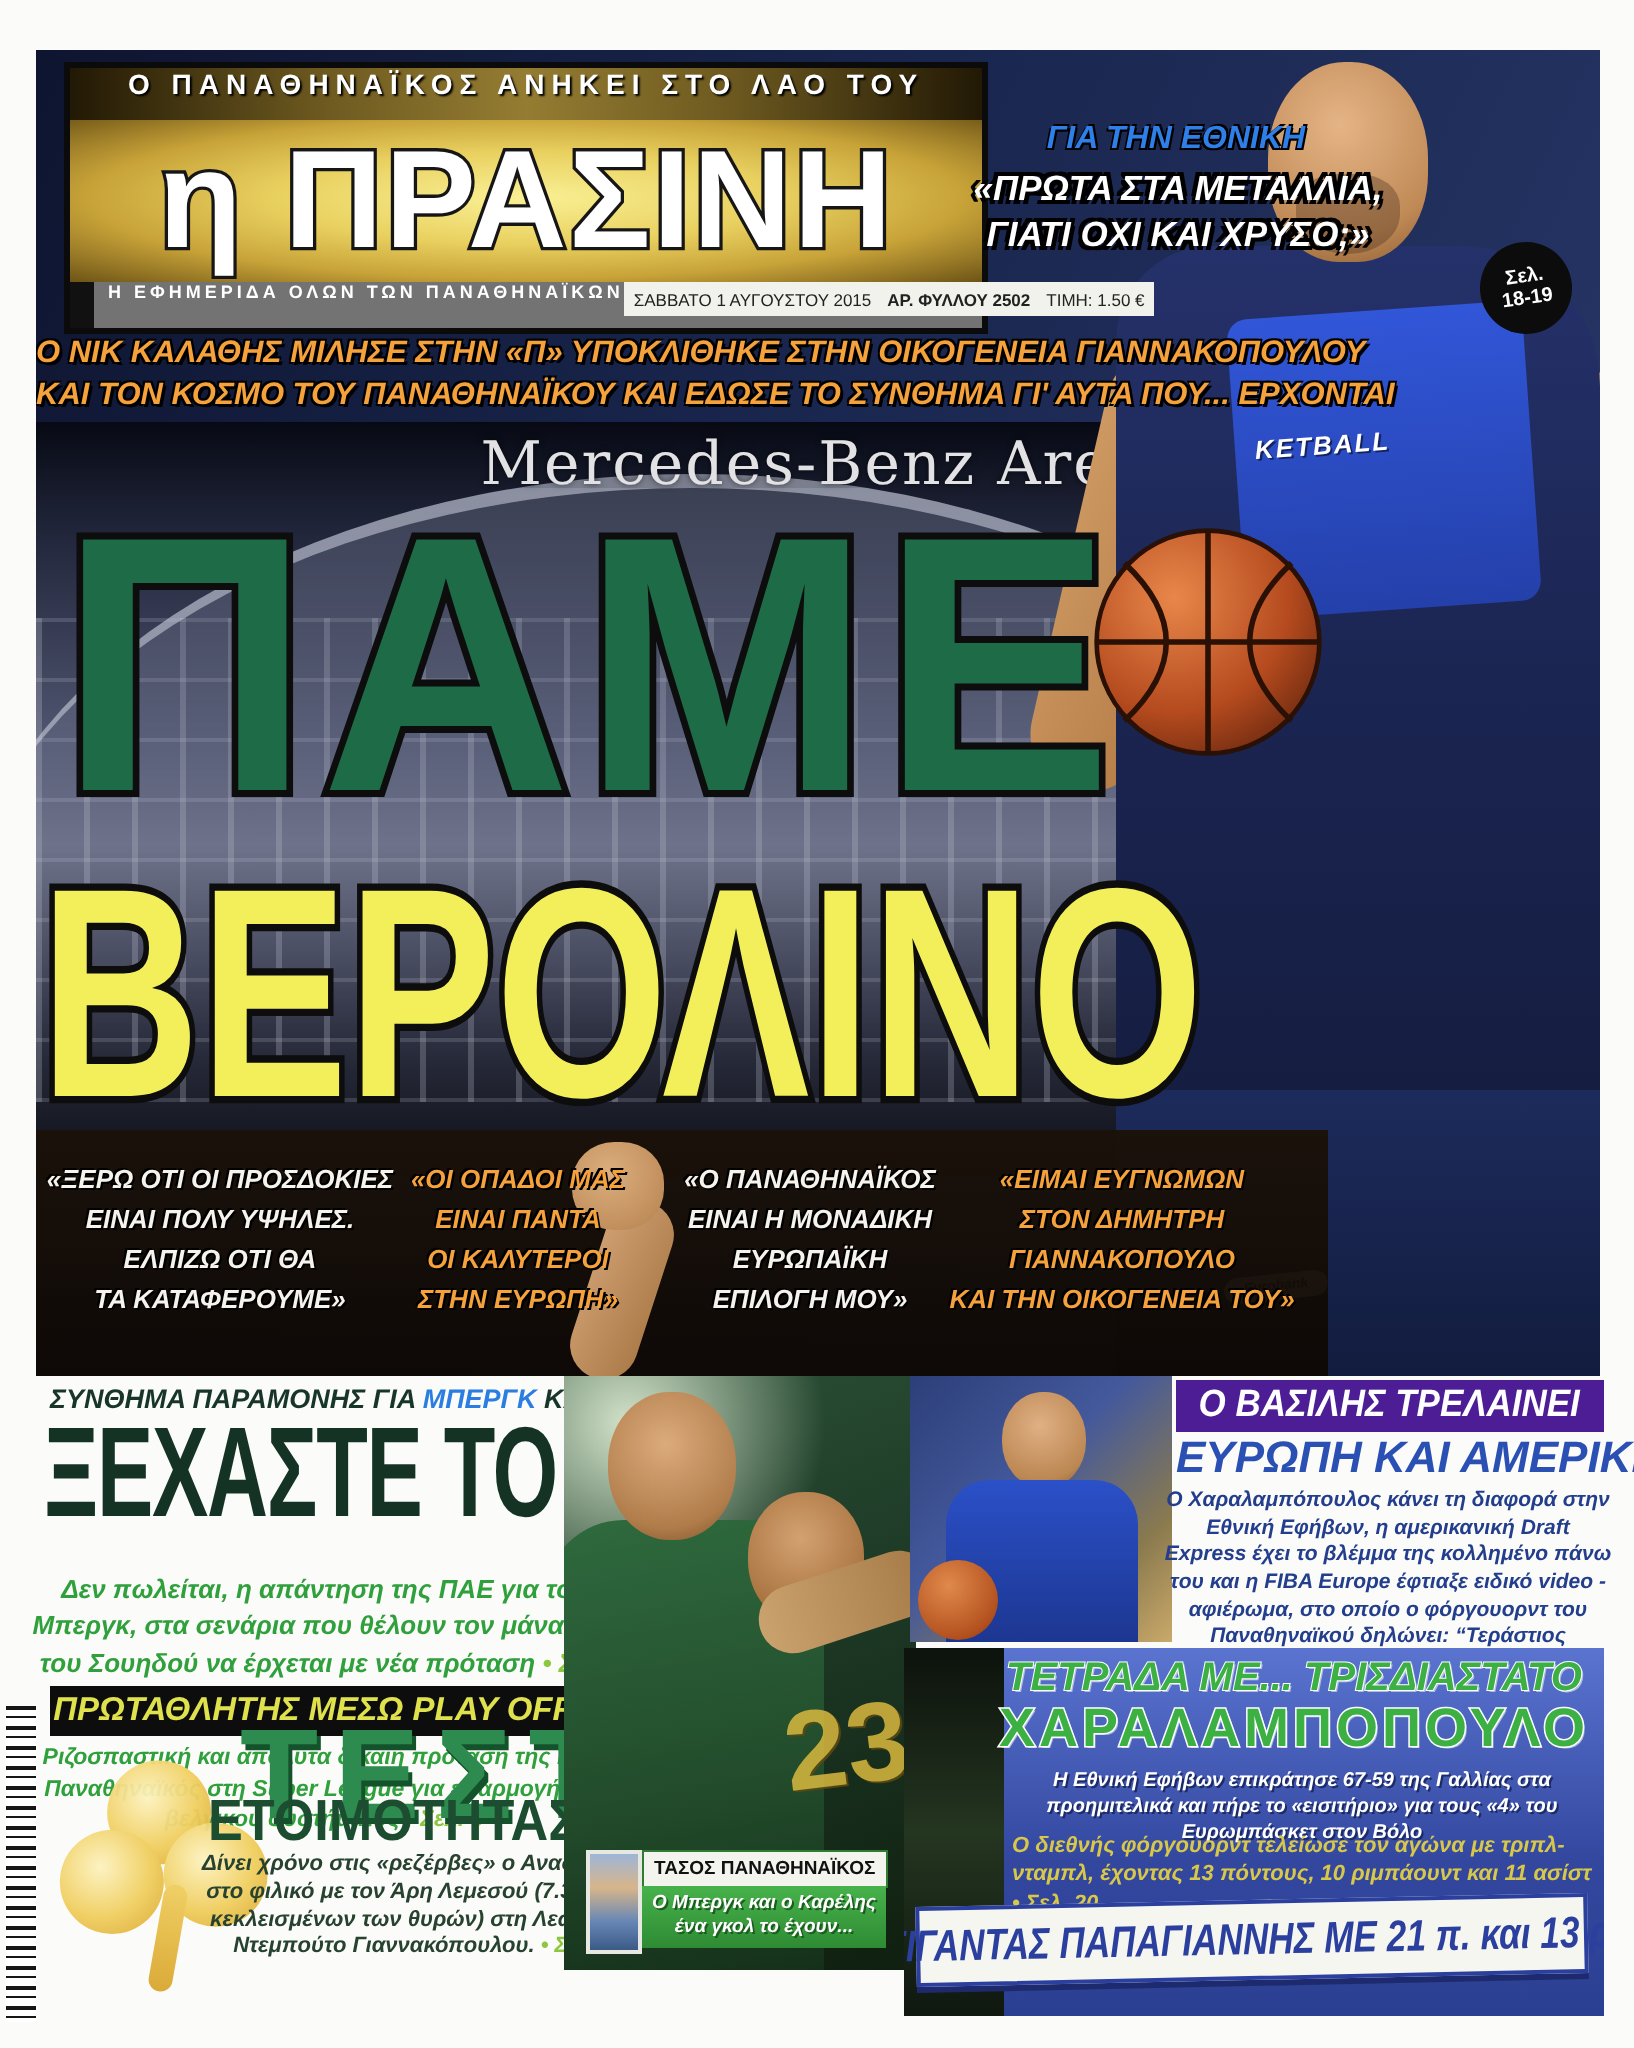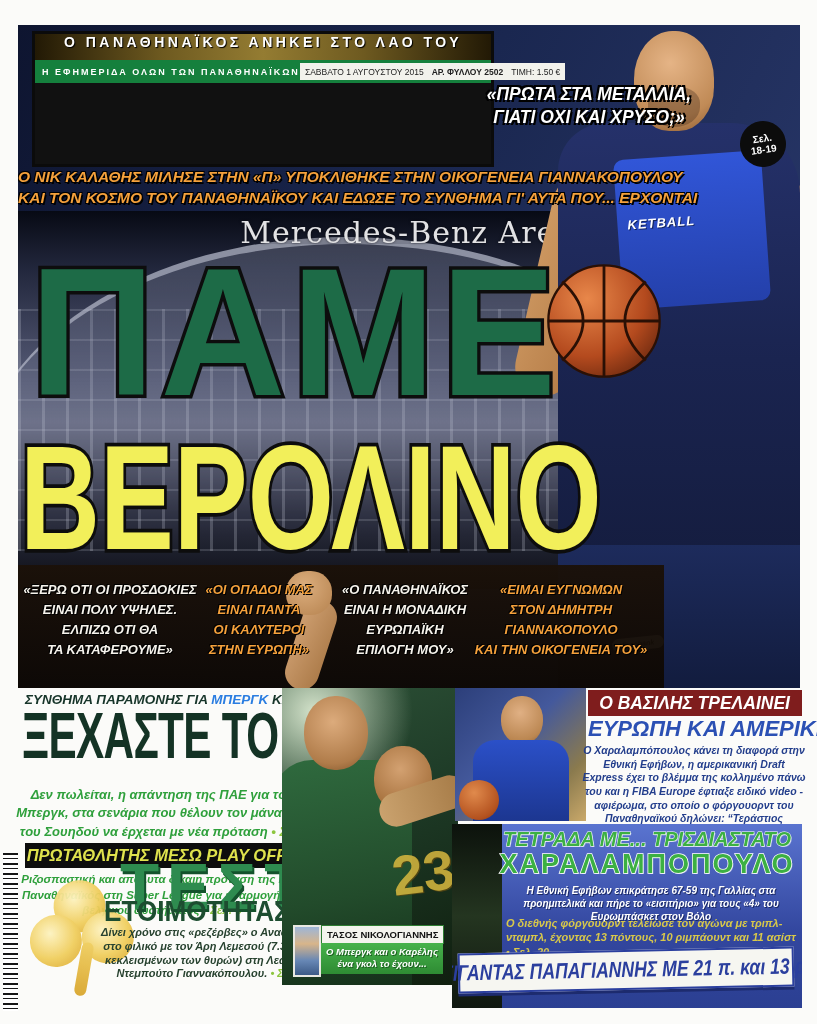--- a/index.html
+++ b/index.html
@@ -33,21 +33,21 @@
 
   
   .mast{position:absolute;left:14px;top:6px;width:462px;height:136px;border:3px solid #0b0b0b;background:#111;box-sizing:border-box;}
   .m-top{height:26px;display:flex;align-items:flex-start;justify-content:center;
     background:linear-gradient(90deg,#221905 0%,#6e5a20 28%,#947c32 50%,#6e5a20 72%,#221905 100%);}
   .m-top span{color:#fff;font-weight:bold;font-size:14px;letter-spacing:3.5px;text-shadow:1px 1px 1px #000;white-space:nowrap;}
   .m-main{height:81px;display:flex;align-items:center;justify-content:center;overflow:hidden;
     background:radial-gradient(ellipse at 50% 48%,#f9f095 0%,#e9d160 38%,#c7a238 68%,#6d5416 100%);}
   .m-title{color:#fff;font-weight:900;font-size:62px;line-height:1;white-space:nowrap;
     -webkit-text-stroke:3px #161616;paint-order:stroke fill;transform:scale(1.1,1.12);letter-spacing:1px;}
-  .m-strip{height:23px;background:#15803d;display:flex;align-items:center;}
+  .m-strip{height:23px;background:#737373;display:flex;margin-left:12px;}
   .m-sub{color:#fff;font-size:9px;font-weight:bold;letter-spacing:2px;padding-left:7px;white-space:nowrap;}
   .m-chips{margin-left:auto;margin-right:2px;height:17px;background:#f2f2ec;display:flex;align-items:center;
     font-size:8.5px;color:#222;padding:0 5px;gap:8px;white-space:nowrap;}
   .m-chip-issue{font-weight:bold;}
 
   
   .nat-k{position:absolute;left:470px;top:36px;width:200px;text-align:center;color:#2f7fe8;
     font-weight:900;font-style:italic;font-size:16px;text-shadow:1px 1px 0 #000,-1px 1px 0 #000,1px -1px 0 #000;}
   .nat-q{position:absolute;left:440px;top:58px;width:262px;text-align:center;color:#fff;white-space:pre-line;
     font-weight:900;font-style:italic;font-size:17.5px;line-height:1.3;
@@ -145,21 +145,21 @@
 
   
   .vphoto{position:absolute;left:455px;top:688px;width:131px;height:133px;overflow:hidden;
     background:linear-gradient(135deg,#2c3f7a 0%,#44599c 42%,#8a7a4e 76%,#caa96a 100%);}
   .vp-head{position:absolute;left:46px;top:8px;width:42px;height:48px;border-radius:48%;
     background:radial-gradient(circle at 45% 35%,#e0b084,#bb8752 70%,#8a5c30);}
   .vp-jersey{position:absolute;left:18px;top:52px;width:96px;height:82px;border-radius:22px 22px 0 0;
     background:linear-gradient(180deg,#2b50c8,#1c3690);}
   .vp-ball{position:absolute;left:4px;top:92px;width:40px;height:40px;border-radius:50%;
     background:radial-gradient(circle at 38% 32%,#e08a4c,#b4521f 70%,#7c3210);}
-  .vas-bar{position:absolute;left:588px;top:690px;width:214px;height:26px;background:#7f1d1d;
+  .vas-bar{position:absolute;left:588px;top:690px;width:214px;height:26px;background:#4c1d95;
     display:flex;align-items:center;justify-content:center;}
   .vas-bar span{color:#fff;font-weight:900;font-style:italic;font-size:19px;white-space:nowrap;transform:scaleX(0.92);}
   .vas-h2{position:absolute;left:588px;top:716px;width:214px;text-align:center;color:#2b50b4;
     font-weight:900;font-style:italic;font-size:22px;white-space:nowrap;}
   .vas-body{position:absolute;left:582px;top:744px;width:224px;text-align:center;
     font-weight:bold;font-style:italic;font-size:10.5px;line-height:1.3;color:#233e8c;}
   .ref-red{color:#c1272d;}
 
   
   .bpanel{position:absolute;left:452px;top:824px;width:350px;height:184px;overflow:hidden;
@@ -220,30 +220,34 @@
         </defs>
         <circle cx="50" cy="50" r="48" fill="url(#bg1)" stroke="#2a1005" stroke-width="2"></circle>
         <path d="M2 50 H98 M50 2 V98 M14 16 Q50 50 14 84 M86 16 Q50 50 86 84" fill="none" stroke="#2a1005" stroke-width="2.4"></path>
       </svg>
     </div>
 
     <div class="mast">
       <div class="m-top">
         <span>Ο ΠΑΝΑΘΗΝΑΪΚΟΣ ΑΝΗΚΕΙ ΣΤΟ ΛΑΟ ΤΟΥ</span>
       </div>
+      <div class="m-main">
+        <span class="m-title">η ΠΡΑΣΙΝΗ</span>
+      </div>
       <div class="m-strip">
         <span class="m-sub">Η ΕΦΗΜΕΡΙΔΑ ΟΛΩΝ ΤΩΝ ΠΑΝΑΘΗΝΑΪΚΩΝ</span>
         <span class="m-chips">
           <span>ΣΑΒΒΑΤΟ 1 ΑΥΓΟΥΣΤΟΥ 2015</span>
           <span class="m-chip-issue">ΑΡ. ΦΥΛΛΟΥ 2502</span>
           <span>ΤΙΜΗ: 1.50 €</span>
         </span>
       </div>
     </div>
 
+    <div class="nat-k">ΓΙΑ ΤΗΝ ΕΘΝΙΚΗ</div>
     <div class="nat-q">«ΠΡΩΤΑ ΣΤΑ ΜΕΤΑΛΛΙΑ,
 ΓΙΑΤΙ ΟΧΙ ΚΑΙ ΧΡΥΣΟ;»</div>
     <div class="badge">
       <span>Σελ.</span>
       <span>18-19</span>
     </div>
 
     <div class="lead-k">
       <div>Ο ΝΙΚ ΚΑΛΑΘΗΣ ΜΙΛΗΣΕ ΣΤΗΝ «Π» ΥΠΟΚΛΙΘΗΚΕ ΣΤΗΝ ΟΙΚΟΓΕΝΕΙΑ ΓΙΑΝΝΑΚΟΠΟΥΛΟΥ</div>
       <div>ΚΑΙ ΤΟΝ ΚΟΣΜΟ ΤΟΥ ΠΑΝΑΘΗΝΑΪΚΟΥ ΚΑΙ ΕΔΩΣΕ ΤΟ ΣΥΝΘΗΜΑ ΓΙ' ΑΥΤΑ ΠΟΥ... ΕΡΧΟΝΤΑΙ</div>
@@ -300,21 +304,21 @@
     <span>Δίνει χρόνο στις «ρεζέρβες» ο Αναστασίου στο φιλικό με τον Άρη Λεμεσού (7.30μ.μ. – κεκλεισμένων των θυρών) στη Λεωφόρο. Ντεμπούτο Γιαννακόπουλου. </span><span class="ref-light">• Σελ. 6</span>
   </div>
 
   <div class="cphoto">
     <div class="cp-jersey"></div>
     <div class="cp-head1"></div>
     <div class="cp-head2"></div>
     <div class="cp-arm"></div>
     <div class="cp-num">23</div>
     <div class="cap-port"></div>
-    <div class="cap-name">ΤΑΣΟΣ ΝΙΚΟΛΟΓΙΑΝΝΗΣ</div>
+    <div class="cap-name">ΤΑΣΟΣ ΠΑΝΑΘΗΝΑΪΚΟΣ</div>
     <div class="cap-green">Ο Μπεργκ και ο Καρέλης
 ένα γκολ το έχουν...</div>
   </div>
 
   <div class="vphoto">
     <div class="vp-head"></div>
     <div class="vp-jersey"></div>
     <div class="vp-ball"></div>
   </div>
   <div class="vas-bar">

